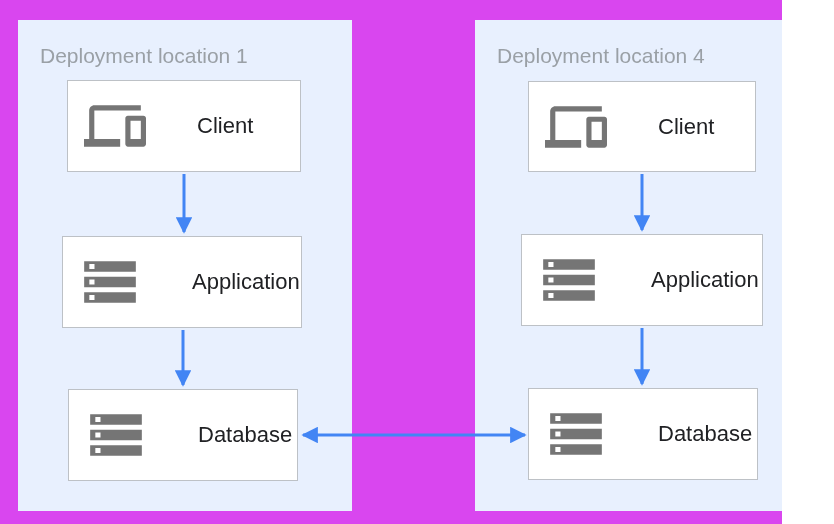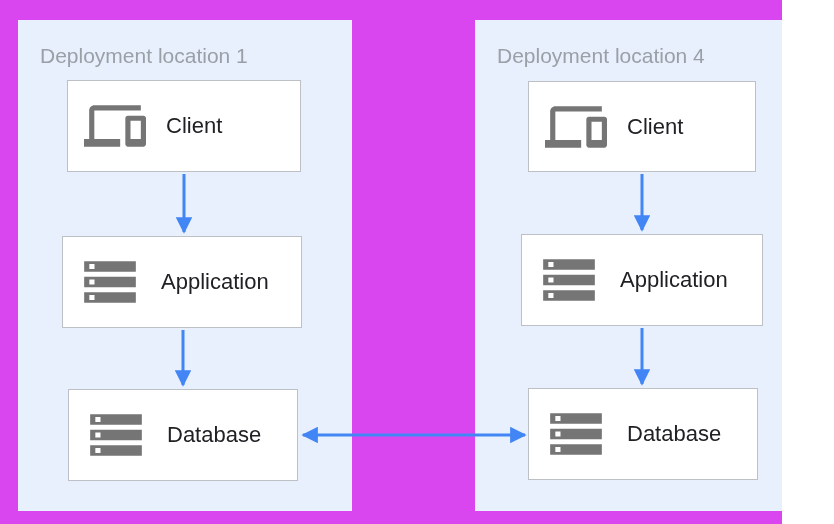--- a/index.html
+++ b/index.html
@@ -31,20 +31,21 @@
     white-space: nowrap;
   }
   .node {
     position: absolute;
     box-sizing: border-box;
     background: var(--node-background, #ffffff);
     border: 1px solid var(--node-border, #BDC1C6);
     display: flex;
     align-items: center;
     padding-left: 16px;
+    gap: 31px;
   }
   
   .n-p1-client      { left: 67px;  top: 80px;  width: 234px; height: 92px; }
   .n-p1-application { left: 62px;  top: 236px; width: 240px; height: 92px; }
   .n-p1-database    { left: 68px;  top: 389px; width: 230px; height: 92px; }
   
   .n-p2-client      { left: 528px; top: 81px;  width: 228px; height: 91px; }
   .n-p2-application { left: 521px; top: 234px; width: 242px; height: 92px; }
   .n-p2-database    { left: 528px; top: 388px; width: 230px; height: 92px; }
 

